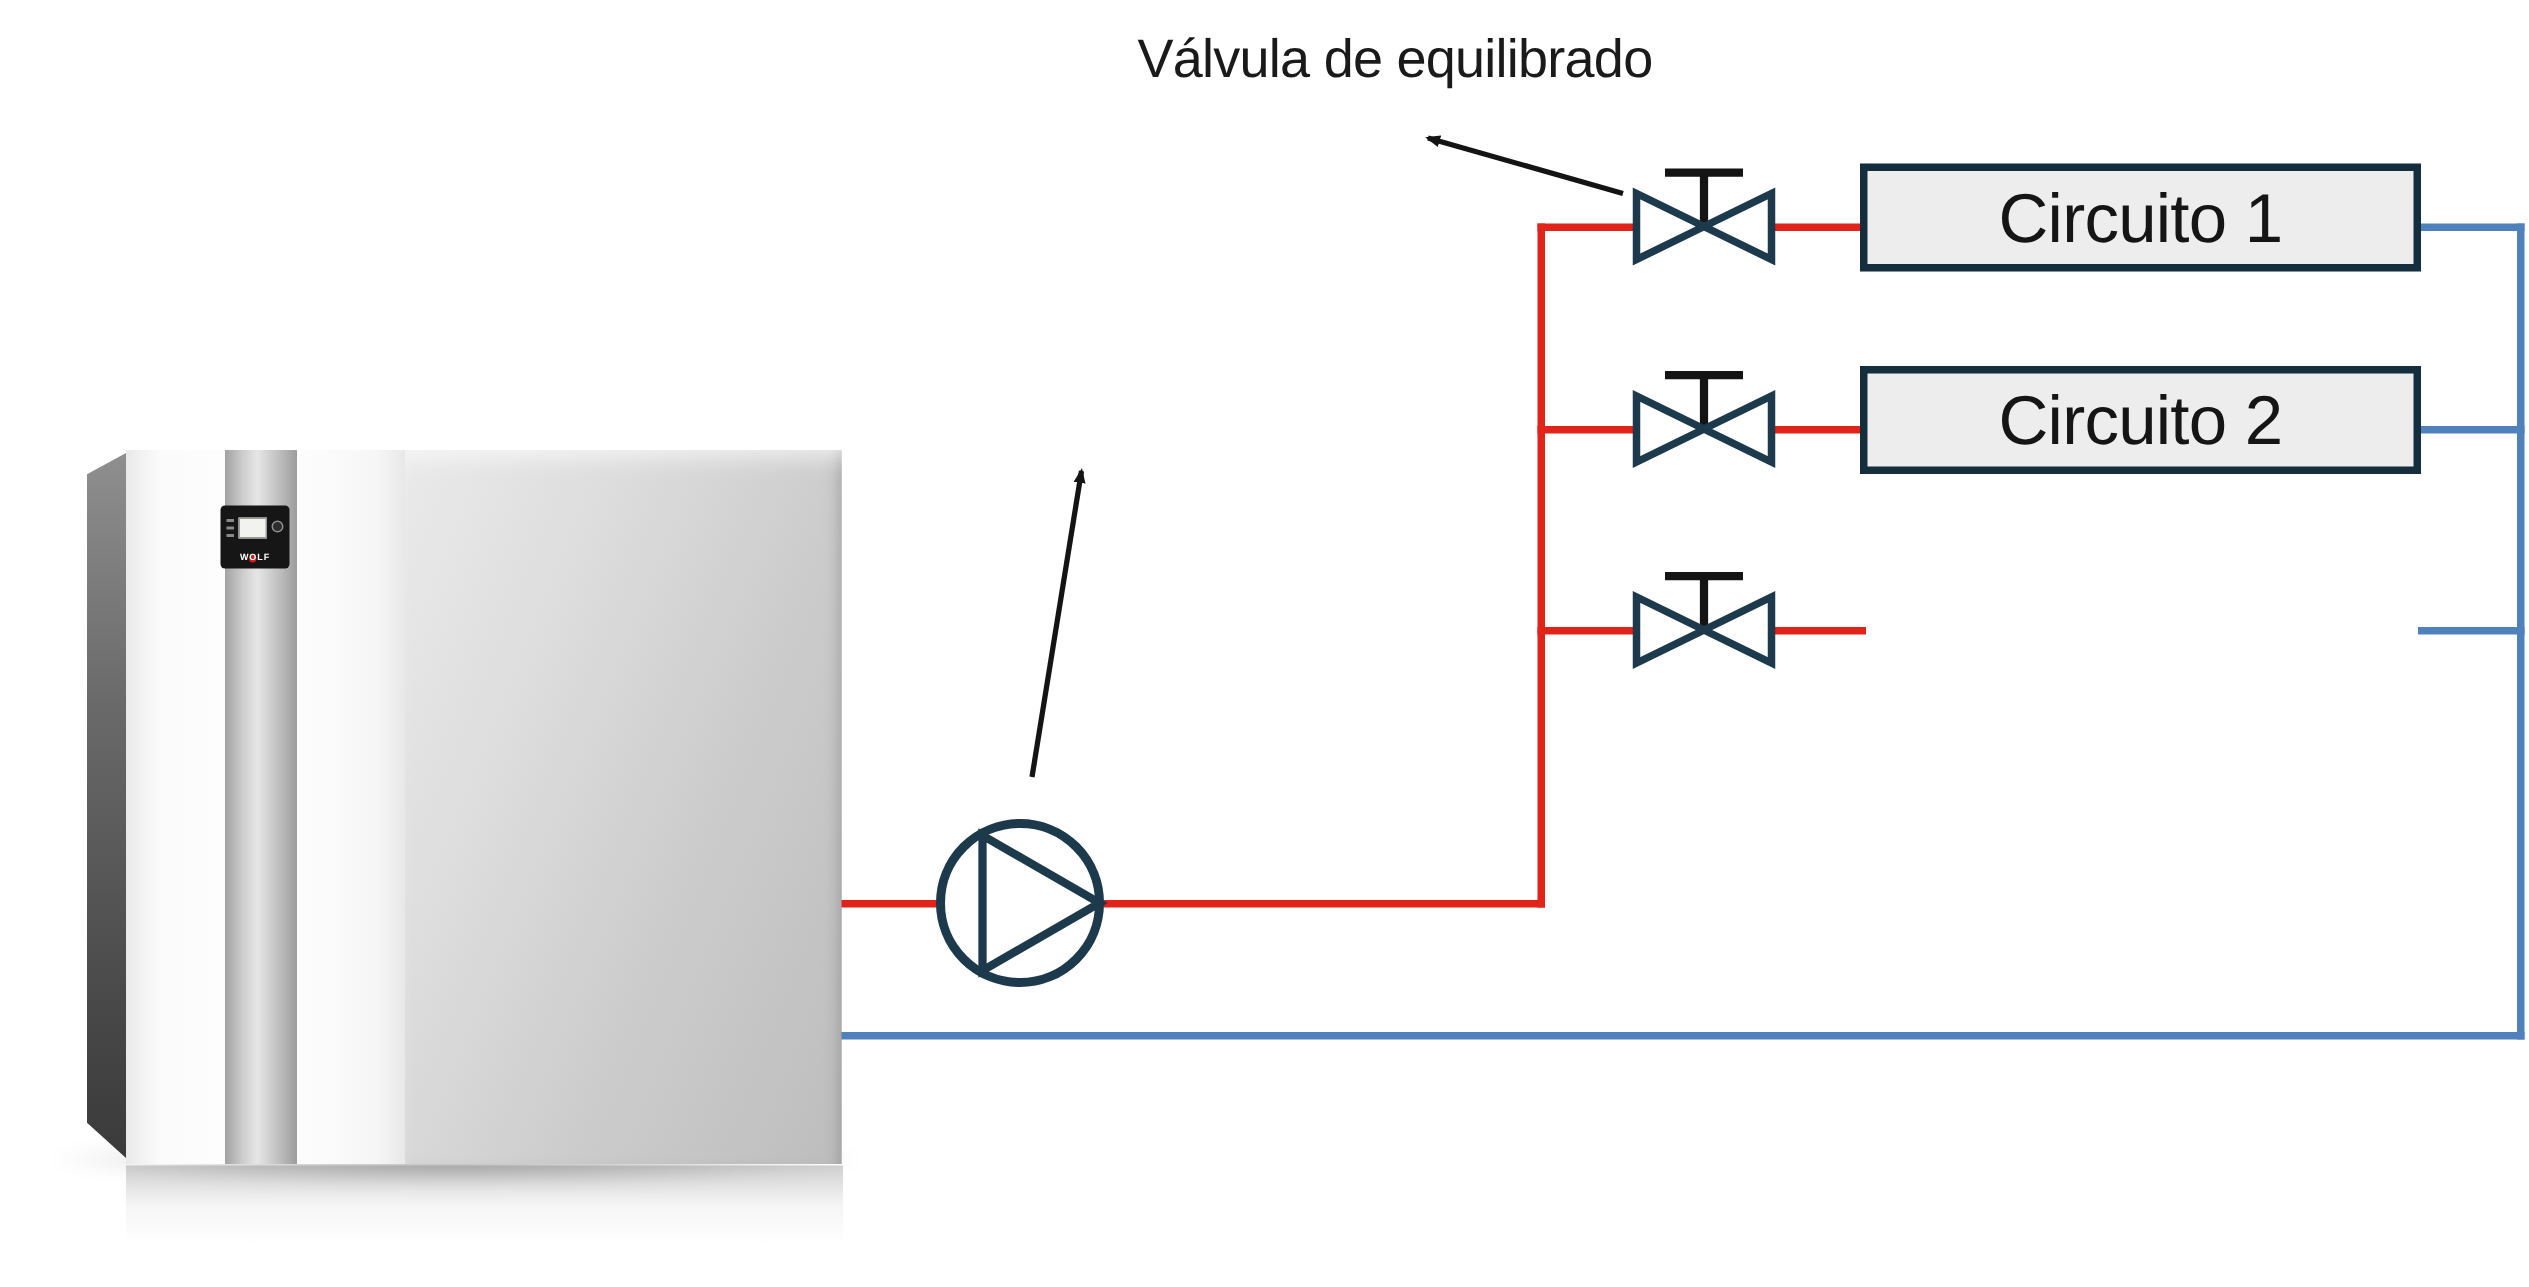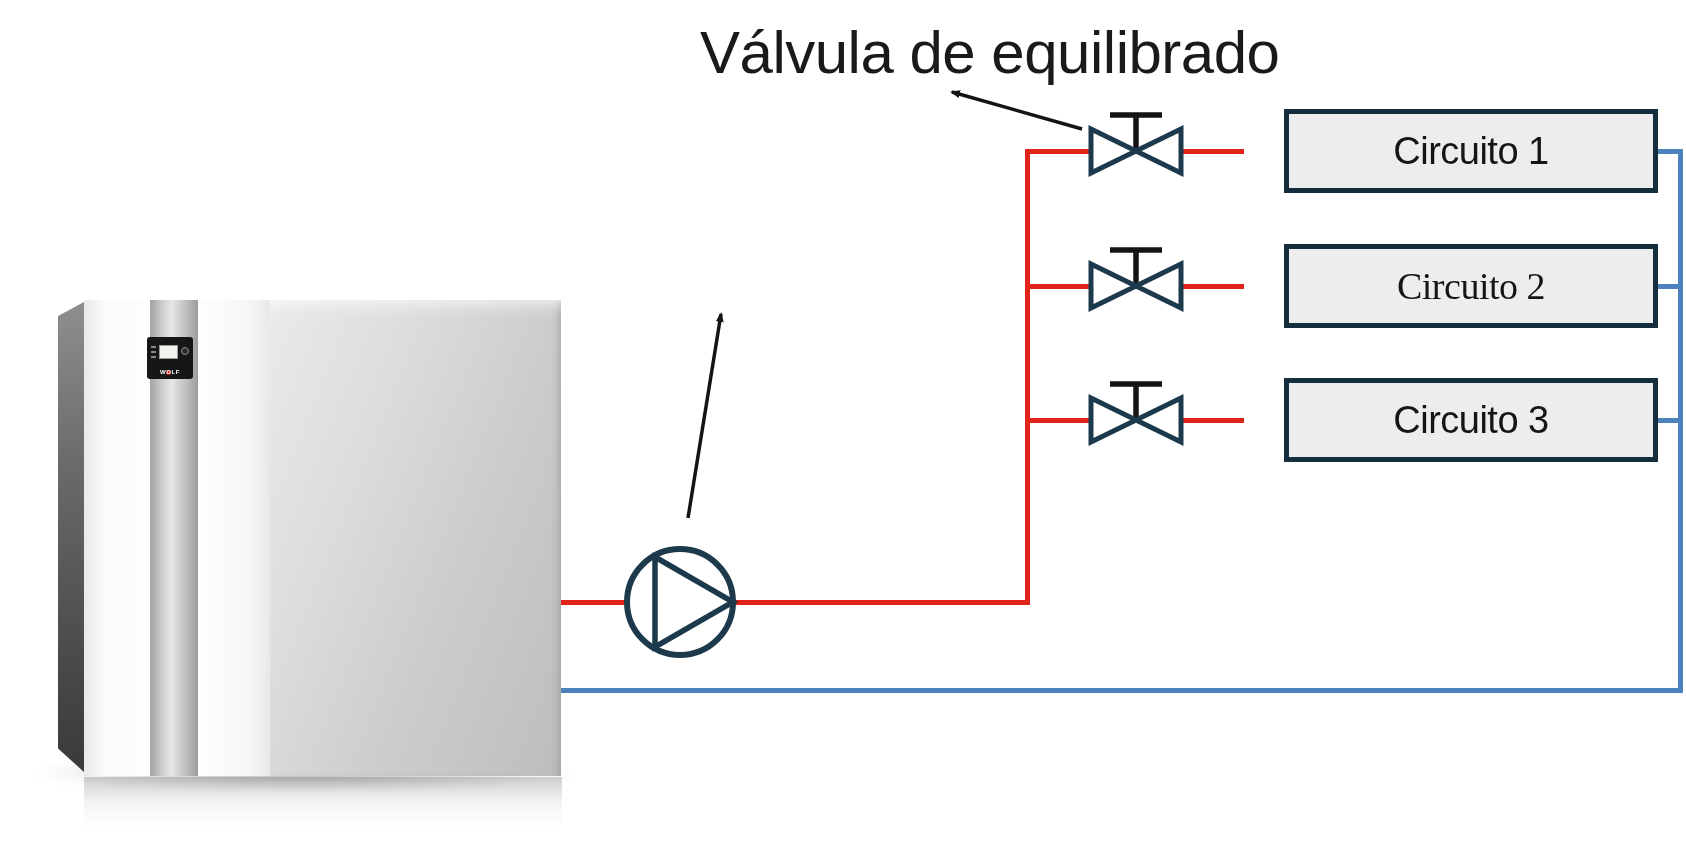--- a/index.html
+++ b/index.html
@@ -15,29 +15,29 @@
   body{font-family:"Liberation Sans",sans-serif;}
   .canvas{position:relative;width:1686px;height:858px;background:#fff;overflow:hidden;}
 
   
   .pipe{position:absolute;}
   .pipe.red{background:var(--supply-line);}
   .pipe.blue{background:var(--return-line);}
 
   
   .circuit-box{
-    position:absolute;left:1240px;width:374px;height:84px;
+    position:absolute;left:1240px;width:374px;height:72px;
     background:var(--box-fill);border:5px solid var(--box-border);
     display:flex;align-items:center;justify-content:center;
-    font-size:38px;color:#151515;letter-spacing:-0.5px;margin-left:44px;
+    font-size:46px;color:#151515;letter-spacing:-0.5px;
   }
 
   
   .free-label{
-    position:absolute;color:var(--label-text);font-size:60px;
+    position:absolute;color:var(--label-text);font-size:36px;
     letter-spacing:-0.5px;text-align:center;white-space:nowrap;
   }
 
   
   svg{position:absolute;overflow:visible;}
   .valve-tri{fill:#fff;stroke:var(--symbol-stroke);stroke-width:5;stroke-linejoin:miter;}
   .t-line{stroke:#141414;stroke-width:5.5;fill:none;}
   .pump-circle{fill:#fff;stroke:var(--symbol-stroke);stroke-width:6;}
   .pump-tri{fill:none;stroke:var(--symbol-stroke);stroke-width:5.5;stroke-linejoin:miter;}
   .arrow-line{stroke:#141414;stroke-width:3.5;fill:none;}
@@ -148,25 +148,22 @@
   </svg>
   <svg style="left:1086px;top:374px;" width="100" height="84" viewBox="0 0 100 84">
     <path class="t-line" d="M50,46 L50,10 M24,10 L76,10"></path>
     <polygon class="valve-tri" points="5,24 5,68 50,46"></polygon>
     <polygon class="valve-tri" points="95,24 95,68 50,46"></polygon>
   </svg>
 
   <div class="circuit-box" style="top:109px;">
     <span>Circuito 1</span>
   </div>
-  <div class="circuit-box" style="top:244px;font-family:Liberation Serif, serif;">
+  <div class="circuit-box" style="top:244px;">
     <span>Circuito 2</span>
-  </div>
-  <div class="circuit-box" style="top:378px;">
-    <span>Circuito 3</span>
   </div>
 
   <svg style="left:0;top:0;" width="1686" height="858" viewBox="0 0 1686 858">
     <defs>
       <marker id="ah" markerWidth="11" markerHeight="9" refX="8" refY="4" orient="auto" markerUnits="userSpaceOnUse">
         <path d="M0,0 L10,4 L0,8 Z" fill="#141414"></path>
       </marker>
     </defs>
     <line class="arrow-line" x1="1082" y1="129" x2="952" y2="92" marker-end="url(#ah)"></line>
     <line class="arrow-line" x1="688" y1="518" x2="721" y2="314" marker-end="url(#ah)"></line>

